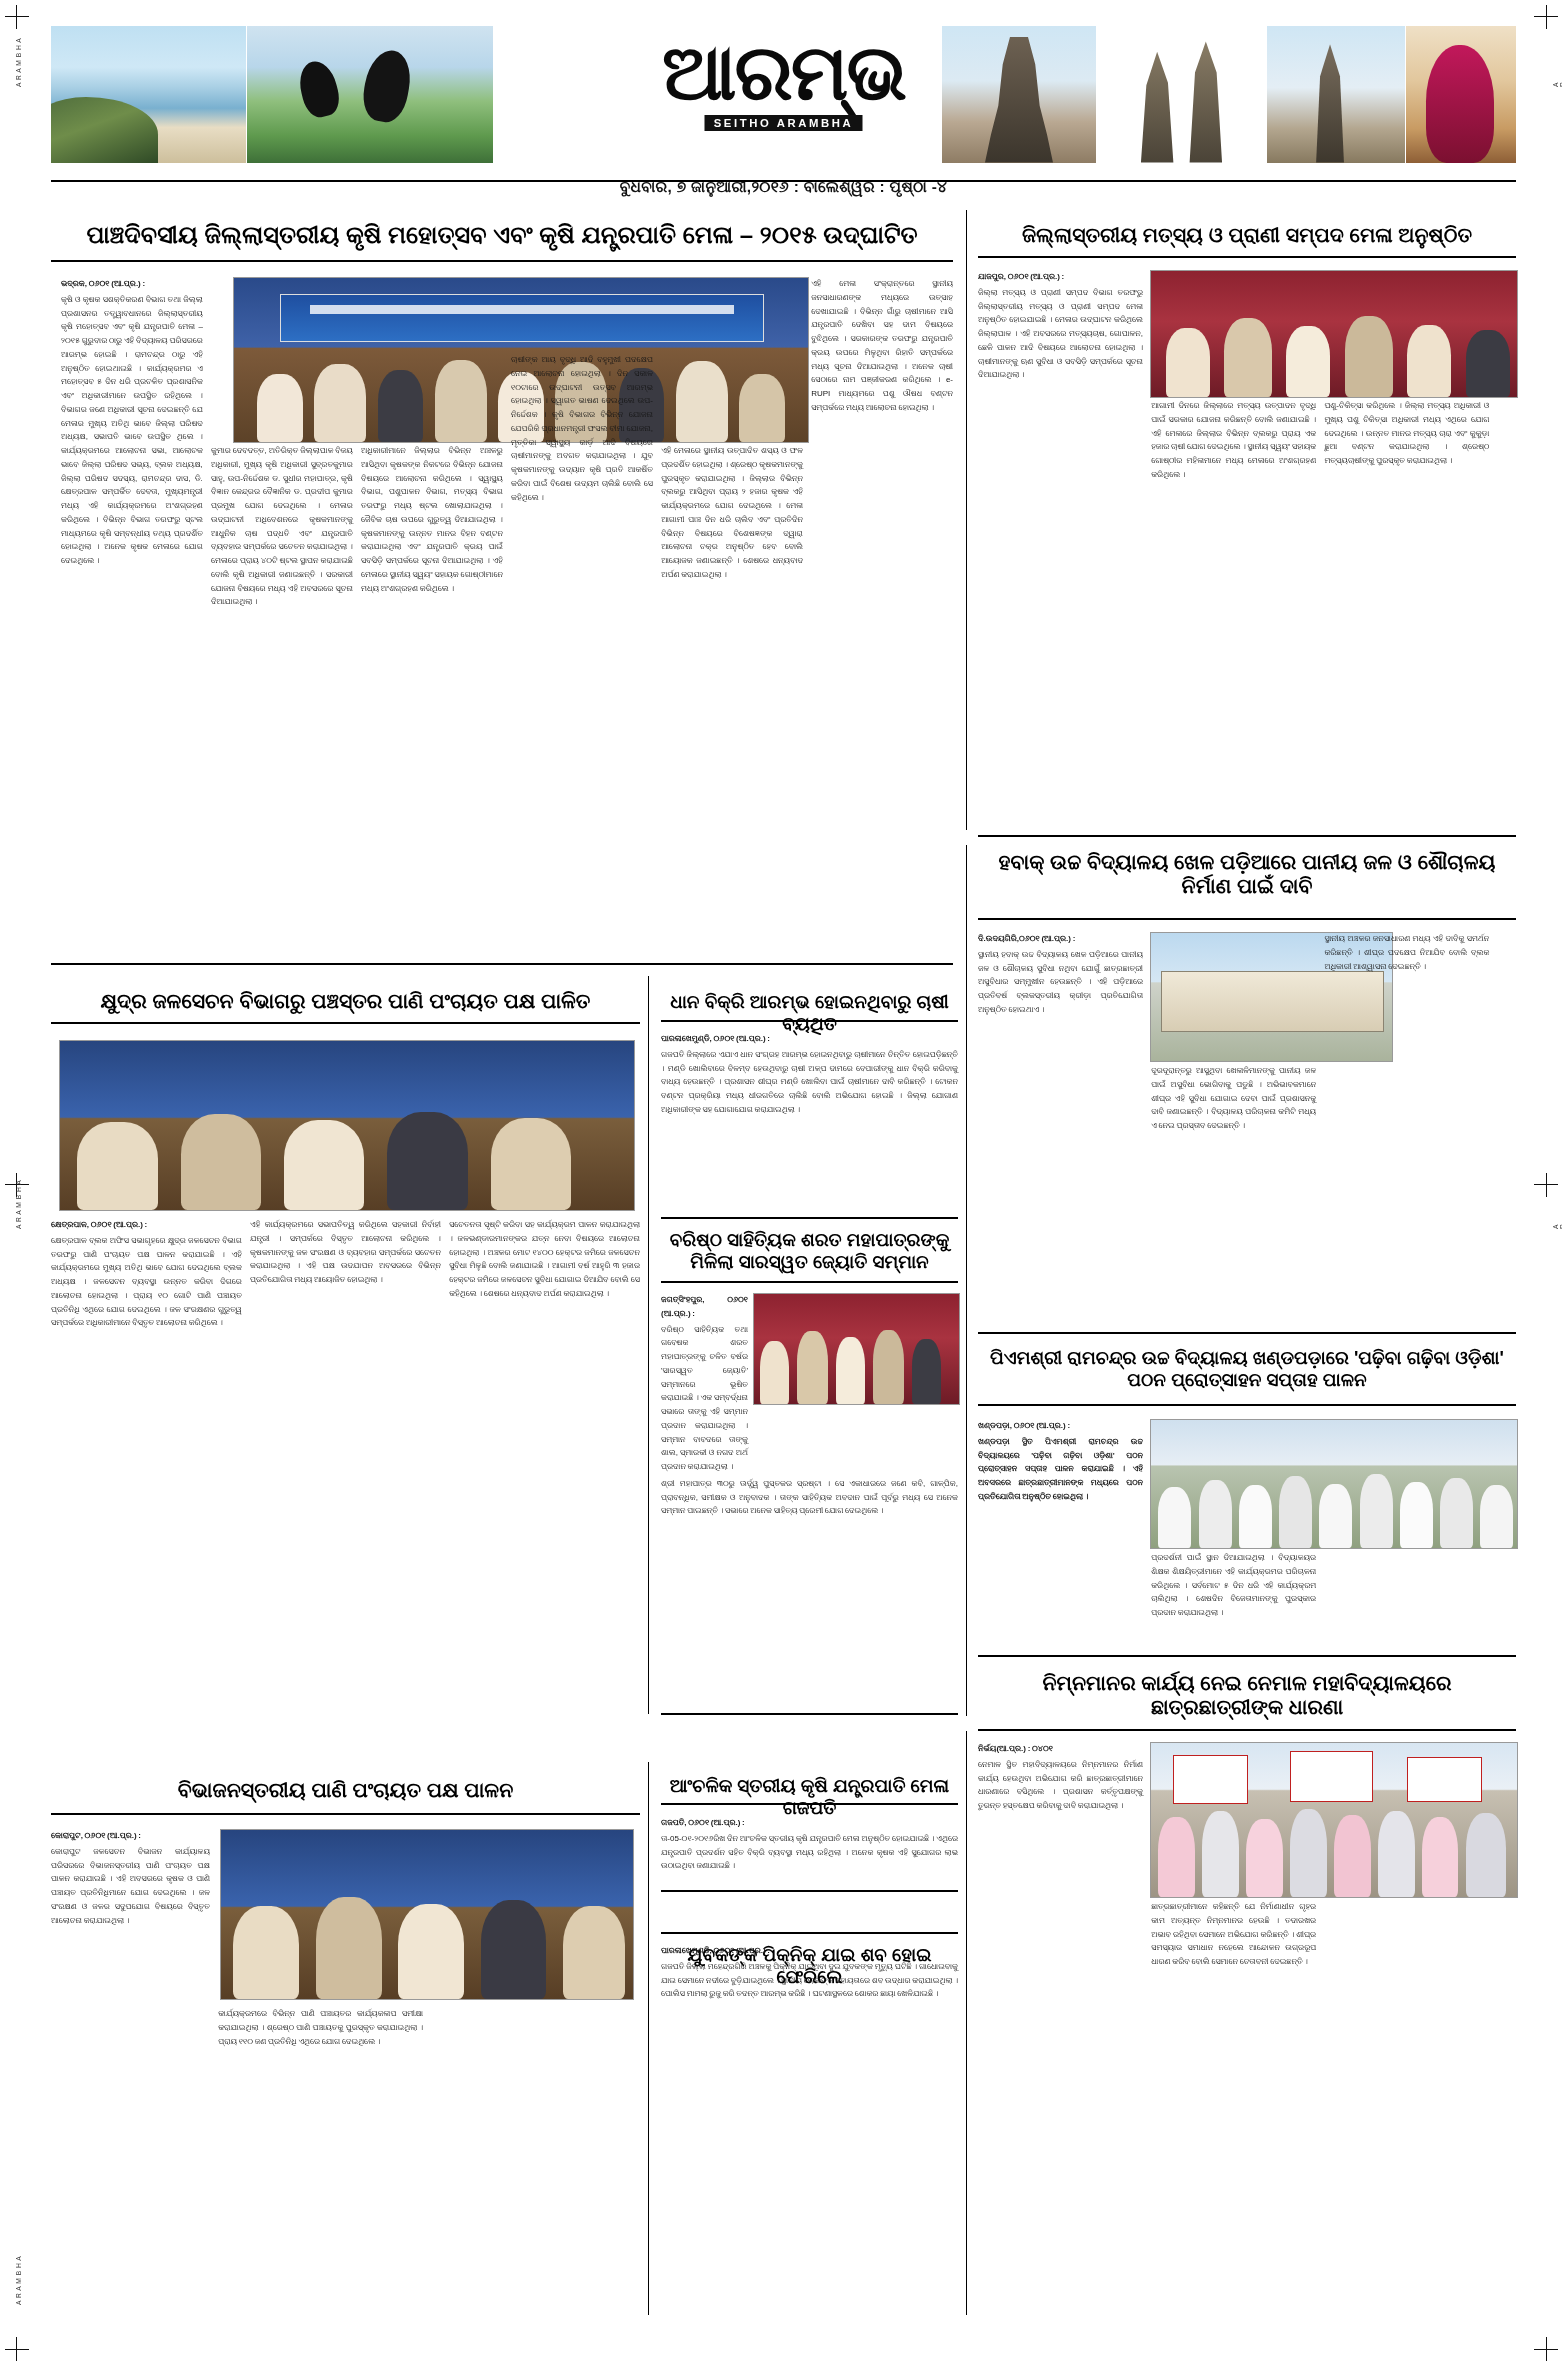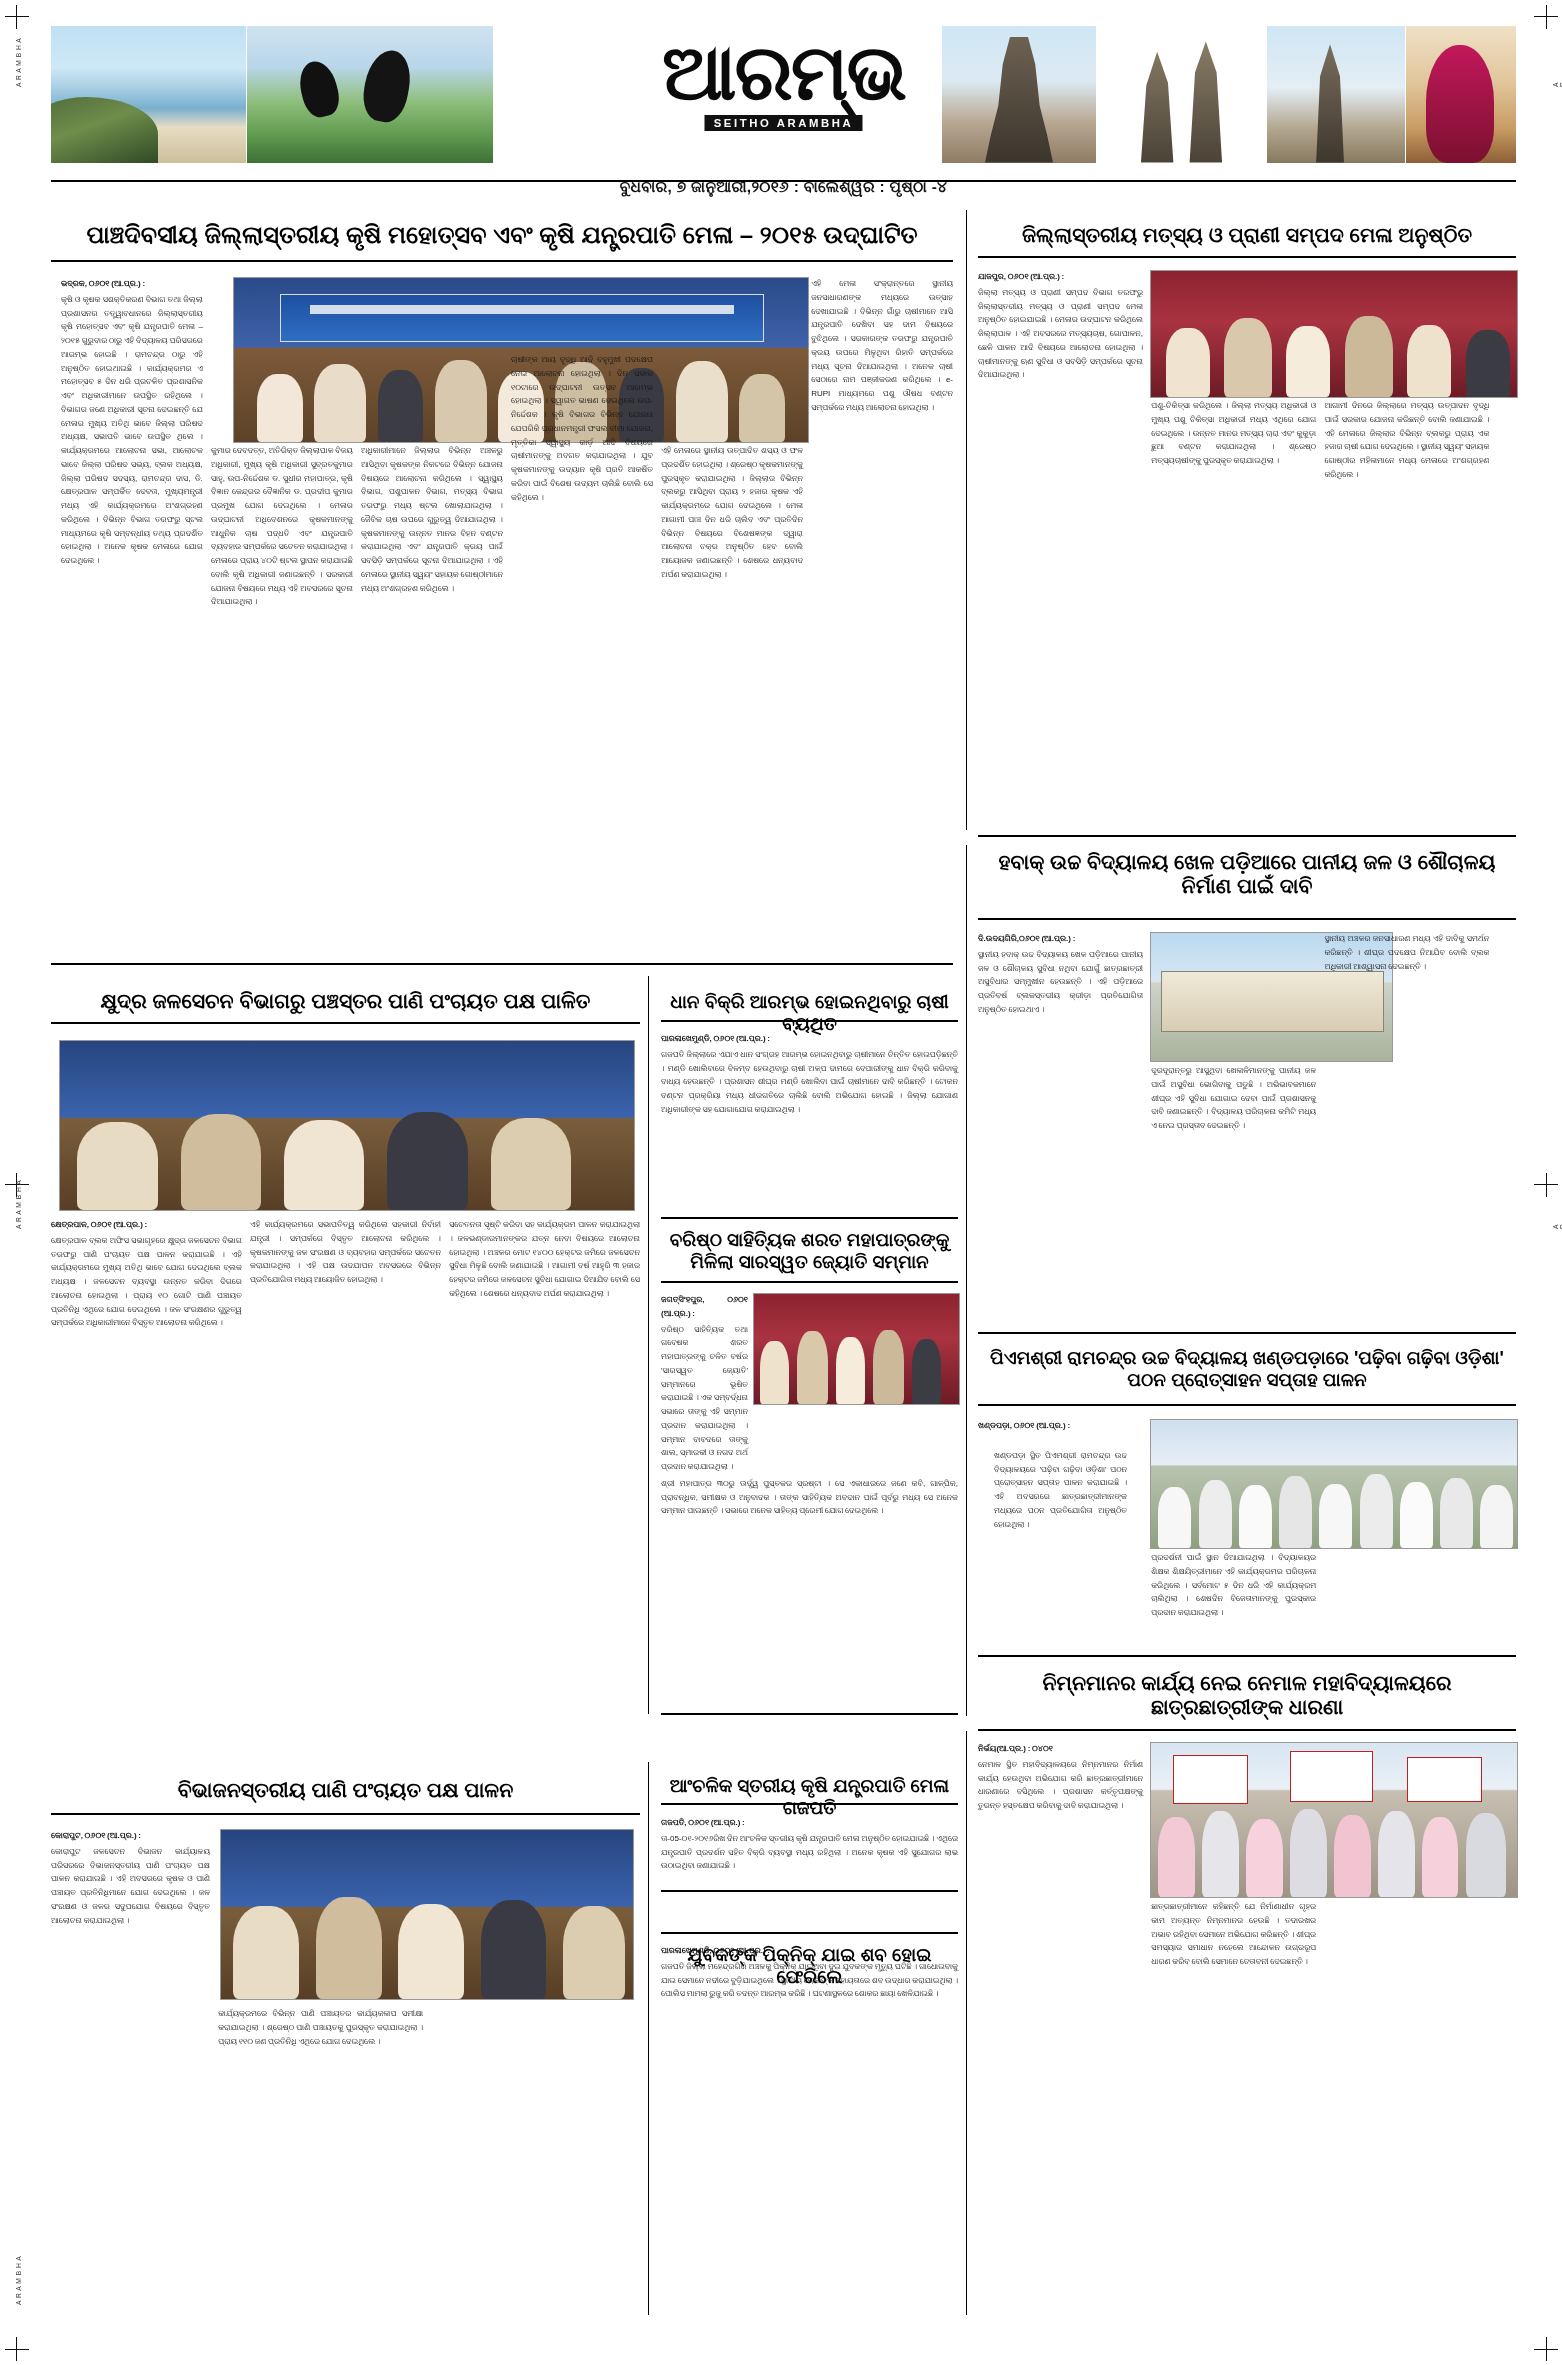--- a/index.html
+++ b/index.html
@@ -203,24 +203,24 @@
     </div>
   </div>
 
   <div style="position:absolute;left:978px;top:270px;width:538px;">
     <div style="display:flex;gap:8.2px;">
       <div style="width:165px;">
         <p class="body-txt" style="margin:0 0 2px;"><span class="lead">ଯାଜପୁର, ୦୬୦୧ (ଆ.ପ୍ର.) :</span></p>
         <p class="body-txt" style="margin:0;">ଜିଲ୍ଲା ମତ୍ସ୍ୟ ଓ ପ୍ରାଣୀ ସମ୍ପଦ ବିଭାଗ ତରଫରୁ ଜିଲ୍ଲାସ୍ତରୀୟ ମତ୍ସ୍ୟ ଓ ପ୍ରାଣୀ ସମ୍ପଦ ମେଳା ଅନୁଷ୍ଠିତ ହୋଇଯାଇଛି । ମେଳାର ଉଦ୍‌ଘାଟନ କରିଥିଲେ ଜିଲ୍ଲାପାଳ । ଏହି ଅବସରରେ ମତ୍ସ୍ୟଚାଷ, ଗୋପାଳନ, ଛେଳି ପାଳନ ଆଦି ବିଷୟରେ ଆଲୋଚନା ହୋଇଥିଲା । ଚାଷୀମାନଙ୍କୁ ଋଣ ସୁବିଧା ଓ ସବସିଡ଼ି ସମ୍ପର୍କରେ ସୂଚନା ଦିଆଯାଇଥିଲା ।</p>
       </div>
       <div style="width:165px;padding-top:129px;">
+        <p class="body-txt" style="margin:0;">ଆଗାମୀ ଦିନରେ ଜିଲ୍ଲାରେ ମତ୍ସ୍ୟ ଉତ୍ପାଦନ ବୃଦ୍ଧି ପାଇଁ ସରକାର ଯୋଜନା କରିଛନ୍ତି ବୋଲି ଜଣାଯାଇଛି । ଏହି ମେଳାରେ ଜିଲ୍ଲାର ବିଭିନ୍ନ ବ୍ଲକରୁ ପ୍ରାୟ ଏକ ହଜାର ଚାଷୀ ଯୋଗ ଦେଇଥିଲେ । ସ୍ଥାନୀୟ ସ୍ୱୟଂ ସହାୟକ ଗୋଷ୍ଠୀର ମହିଳାମାନେ ମଧ୍ୟ ମେଳାରେ ଅଂଶଗ୍ରହଣ କରିଥିଲେ ।</p>
+      </div>
+      <div style="width:165px;padding-top:129px;">
         <p class="body-txt" style="margin:0;">ପଶୁ-ଚିକିତ୍ସା କରିଥିଲେ । ଜିଲ୍ଲା ମତ୍ସ୍ୟ ଅଧିକାରୀ ଓ ମୁଖ୍ୟ ପଶୁ ଚିକିତ୍ସା ଅଧିକାରୀ ମଧ୍ୟ ଏଥିରେ ଯୋଗ ଦେଇଥିଲେ । ଉନ୍ନତ ମାନର ମତ୍ସ୍ୟ ଚାରା ଏବଂ କୁକୁଡ଼ା ଛୁଆ ବଣ୍ଟନ କରାଯାଇଥିଲା । ଶ୍ରେଷ୍ଠ ମତ୍ସ୍ୟଚାଷୀଙ୍କୁ ପୁରସ୍କୃତ କରାଯାଇଥିଲା ।</p>
-      </div>
-      <div style="width:165px;padding-top:129px;">
-        <p class="body-txt" style="margin:0;">ଆଗାମୀ ଦିନରେ ଜିଲ୍ଲାରେ ମତ୍ସ୍ୟ ଉତ୍ପାଦନ ବୃଦ୍ଧି ପାଇଁ ସରକାର ଯୋଜନା କରିଛନ୍ତି ବୋଲି ଜଣାଯାଇଛି । ଏହି ମେଳାରେ ଜିଲ୍ଲାର ବିଭିନ୍ନ ବ୍ଲକରୁ ପ୍ରାୟ ଏକ ହଜାର ଚାଷୀ ଯୋଗ ଦେଇଥିଲେ । ସ୍ଥାନୀୟ ସ୍ୱୟଂ ସହାୟକ ଗୋଷ୍ଠୀର ମହିଳାମାନେ ମଧ୍ୟ ମେଳାରେ ଅଂଶଗ୍ରହଣ କରିଥିଲେ ।</p>
       </div>
     </div>
   </div>
 
   <div class="rule" style="left:978px;top:835px;width:538px;height:1.5px;"></div>
   <div class="rule" style="left:51px;top:963px;width:902px;height:1.5px;"></div>
 
   <div class="hl hl-lg" style="position:absolute;left:978px;top:850px;width:538px;">ହବାକ୍‌ ଉଚ୍ଚ ବିଦ୍ୟାଳୟ ଖେଳ ପଡ଼ିଆରେ ପାନୀୟ ଜଳ ଓ ଶୌଚାଳୟ ନିର୍ମାଣ ପାଇଁ ଦାବି</div>
   <div class="rule" style="left:978px;top:918px;width:538px;height:1.5px;"></div>
 
@@ -323,21 +323,21 @@
         <span style="left:79%;width:9%;height:76%;background:#e9e9e9;"></span>
         <span style="left:90%;width:9%;height:68%;background:#f4f4f4;"></span>
       </div>
     </div>
   </div>
 
   <div style="position:absolute;left:978px;top:1419px;width:538px;">
     <div style="display:flex;gap:8.2px;">
       <div style="width:165px;">
         <p class="body-txt" style="margin:0 0 2px;"><span class="lead">ଖଣ୍ଡପଡ଼ା, ୦୬୦୧ (ଆ.ପ୍ର.) :</span></p>
-        <p class="body-txt" style="margin:16px;">ଖଣ୍ଡପଡ଼ା ସ୍ଥିତ ପିଏମଶ୍ରୀ ରାମଚନ୍ଦ୍ର ଉଚ୍ଚ ବିଦ୍ୟାଳୟରେ 'ପଢ଼ିବା ଗଢ଼ିବା ଓଡ଼ିଶା' ପଠନ ପ୍ରୋତ୍ସାହନ ସପ୍ତାହ ପାଳନ କରାଯାଇଛି । ଏହି ଅବସରରେ ଛାତ୍ରଛାତ୍ରୀମାନଙ୍କ ମଧ୍ୟରେ ପଠନ ପ୍ରତିଯୋଗିତା ଅନୁଷ୍ଠିତ ହୋଇଥିଲା ।</p>
+        <p class="body-txt" style="margin:0;font-weight:bold;">ଖଣ୍ଡପଡ଼ା ସ୍ଥିତ ପିଏମଶ୍ରୀ ରାମଚନ୍ଦ୍ର ଉଚ୍ଚ ବିଦ୍ୟାଳୟରେ 'ପଢ଼ିବା ଗଢ଼ିବା ଓଡ଼ିଶା' ପଠନ ପ୍ରୋତ୍ସାହନ ସପ୍ତାହ ପାଳନ କରାଯାଇଛି । ଏହି ଅବସରରେ ଛାତ୍ରଛାତ୍ରୀମାନଙ୍କ ମଧ୍ୟରେ ପଠନ ପ୍ରତିଯୋଗିତା ଅନୁଷ୍ଠିତ ହୋଇଥିଲା ।</p>
       </div>
       <div style="width:165px;padding-top:132px;">
         <p class="body-txt" style="margin:0;">ପ୍ରଦର୍ଶନୀ ପାଇଁ ସ୍ଥାନ ଦିଆଯାଇଥିଲା । ବିଦ୍ୟାଳୟର ଶିକ୍ଷକ ଶିକ୍ଷୟିତ୍ରୀମାନେ ଏହି କାର୍ଯ୍ୟକ୍ରମର ପରିଚାଳନା କରିଥିଲେ । ସର୍ବମୋଟ ୫ ଦିନ ଧରି ଏହି କାର୍ଯ୍ୟକ୍ରମ ଚାଲିଥିଲା । ଶେଷଦିନ ବିଜେତାମାନଙ୍କୁ ପୁରସ୍କାର ପ୍ରଦାନ କରାଯାଇଥିଲା ।</p>
       </div>
       <div style="width:165px;padding-top:132px;"></div>
     </div>
   </div>
   <div class="rule" style="left:978px;top:1655px;width:538px;height:1.5px;"></div>
 
   <div class="hl hl-lg" style="position:absolute;left:51px;top:1778px;width:589px;">ବିଭାଜନସ୍ତରୀୟ ପାଣି ପଂଚାୟତ ପକ୍ଷ ପାଳନ</div>

